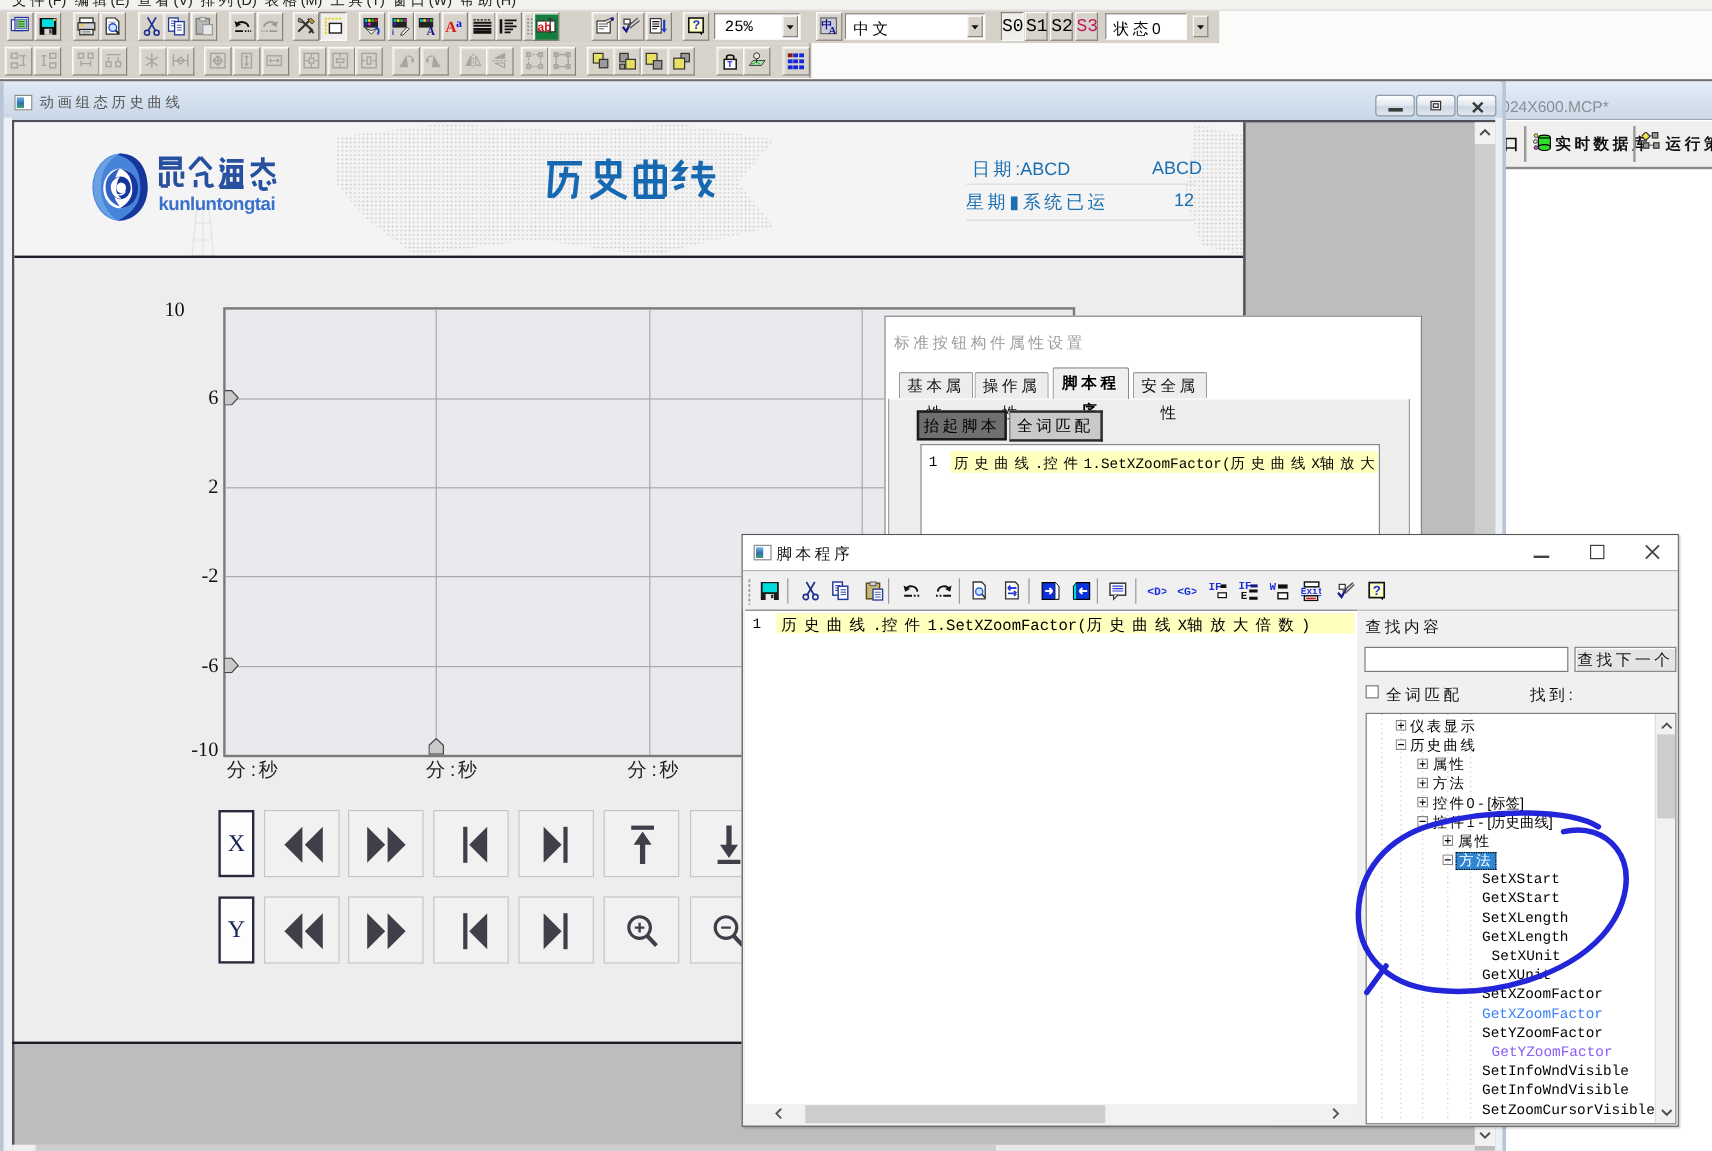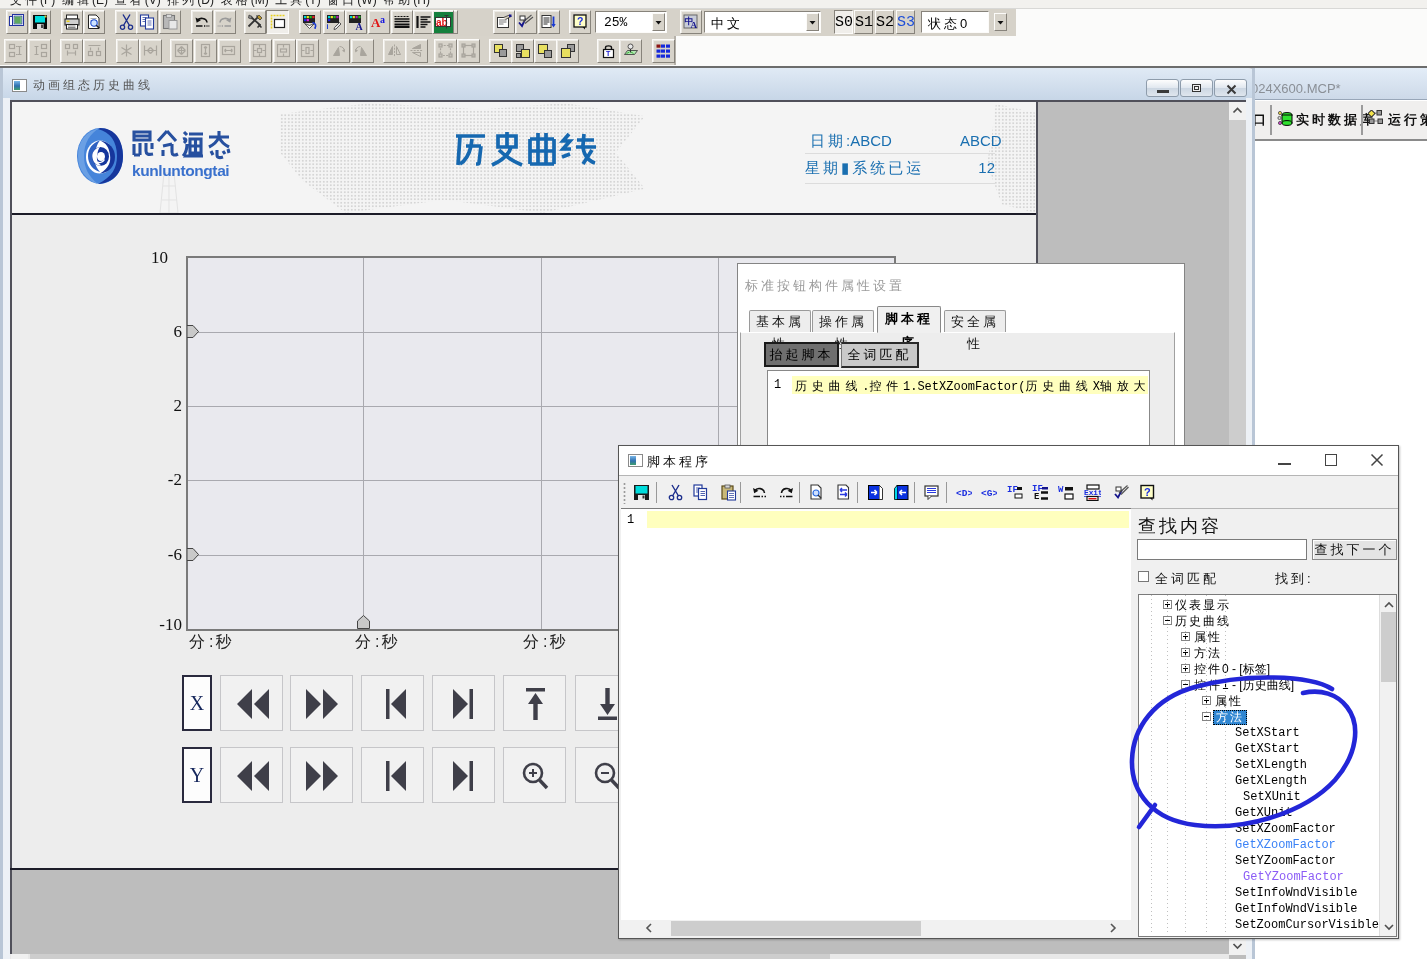--- a/index.html
+++ b/index.html
@@ -185,21 +185,21 @@
           <rect x="10" y="11" width="1.2" height="1.2"></rect>
           <rect x="10" y="14" width="1.2" height="1.2"></rect>
           <rect x="13" y="2" width="1.2" height="1.2"></rect>
           <rect x="13" y="5" width="1.2" height="1.2"></rect>
           <rect x="13" y="8" width="1.2" height="1.2"></rect>
           <rect x="13" y="11" width="1.2" height="1.2"></rect>
           <rect x="13" y="14" width="1.2" height="1.2"></rect>
         </g>
       </svg>
     </div>
-    <div class="ab" style="left:432px;top:10px;width:22px;height:24px;background:#15803d;border:1px solid;border-color:#fcfbf9 #87837b #87837b #fcfbf9;box-shadow:inset 1px 1px 0 #eceae5">
+    <div class="ab" style="left:444px;top:10px;width:22px;height:24px;background:#15803d;border:1px solid;border-color:#fcfbf9 #87837b #87837b #fcfbf9;box-shadow:inset 1px 1px 0 #eceae5">
       <svg style="position:absolute;left:50%;top:50%;transform:translate(-50%,-50%)" width="17" height="17" viewBox="0 0 17 17">
         <rect x="1" y="4" width="15" height="9" fill="#fff" stroke="#333"></rect>
         <text x="1.5" y="12.5" font-family="Liberation Sans" font-size="10" font-weight="bold" fill="#e01414">ab</text>
         <path d="M12 2 V15 M10 2 H14" stroke="#333" stroke-width="1"></path>
       </svg>
     </div>
     <div class="ab" style="left:492.5px;top:10px;width:22px;height:24px;background:#d7d3ca;border:1px solid;border-color:#fcfbf9 #87837b #87837b #fcfbf9;box-shadow:inset 1px 1px 0 #eceae5">
       <svg style="position:absolute;left:50%;top:50%;transform:translate(-50%,-50%)" width="17" height="17" viewBox="0 0 17 17">
         <rect x="2" y="4" width="11" height="10" fill="#fff" stroke="#333"></rect>
         <path d="M3.5 6.5 H11 M3.5 8.5 H11 M3.5 10.5 H8" stroke="#555" stroke-width=".8"></path>
@@ -244,21 +244,21 @@
     </div>
     <div class="ab" style="left:704px;top:11px;width:117px;height:22px;background:#fff;border:1px solid;border-color:#87837b #fcfbf9 #fcfbf9 #87837b">
       <div class="ab" style="left:6px;top:3px;font-size:13px;color:#000"><span class="cjk">中文</span></div>
       <div class="ab" style="left:101px;top:1px;width:13px;height:18px;background:#d7d3ca;border:1px solid;border-color:#fcfbf9 #87837b #87837b #fcfbf9"><svg width="11" height="16">
           <path d="M2.5 7 L5.5 10.5 L8.5 7 Z" fill="#111"></path>
         </svg></div>
     </div>
     <div class="ab" style="left:834px;top:10px;width:19px;height:24px;background:#f0eeea;border:1px solid;border-color:#87837b #fcfbf9 #fcfbf9 #87837b;text-align:center;font:15px 'Liberation Mono';line-height:23px;color:#000">S0</div>
     <div class="ab" style="left:854px;top:10px;width:19px;height:24px;background:#d7d3ca;border:1px solid;border-color:#fcfbf9 #87837b #87837b #fcfbf9;text-align:center;font:15px 'Liberation Mono';line-height:23px;color:#000">S1</div>
     <div class="ab" style="left:875px;top:10px;width:19px;height:24px;background:#d7d3ca;border:1px solid;border-color:#fcfbf9 #87837b #87837b #fcfbf9;text-align:left;font:15px 'Liberation Mono';line-height:23px;color:#000">S2</div>
-    <div class="ab" style="left:896px;top:10px;width:19px;height:24px;background:#d7d3ca;border:1px solid;border-color:#fcfbf9 #87837b #87837b #fcfbf9;text-align:right;font:15px 'Liberation Mono';line-height:23px;color:#1d4ed8">S3</div>
+    <div class="ab" style="left:896px;top:10px;width:19px;height:24px;background:#d7d3ca;border:1px solid;border-color:#fcfbf9 #87837b #87837b #fcfbf9;text-align:right;font:15px 'Liberation Mono';line-height:23px;color:#be185d">S3</div>
     <div class="ab" style="left:921px;top:11px;width:68px;height:22px;background:#fff;border:1px solid;border-color:#87837b #fcfbf9 #fcfbf9 #87837b">
       <div class="ab" style="left:6px;top:3px;font-size:13px;color:#000"><span class="cjk">状态</span>0</div>
       <div class="ab" style="left:72px;top:1px;width:13px;height:18px;background:#d7d3ca;border:1px solid;border-color:#fcfbf9 #87837b #87837b #fcfbf9"><svg width="11" height="16">
           <path d="M2.5 7 L5.5 10.5 L8.5 7 Z" fill="#111"></path>
         </svg></div>
     </div>
   </div>
 <div id="icons2">
     <div class="ab" style="left:4px;top:39px;width:23px;height:24px;background:#d7d3ca;border:1px solid;border-color:#fcfbf9 #87837b #87837b #fcfbf9;box-shadow:inset 1px 1px 0 #eceae5">
       <svg style="position:absolute;left:50%;top:50%;transform:translate(-50%,-50%)" width="17" height="17" viewBox="0 0 17 17">
@@ -582,21 +582,21 @@
 
     <div class="ab" style="left:174px;top:154px;width:710px;height:375px;background:#e9e9ee;border:2px solid #7a7a7a">
       <div class="ab" style="left:0;top:74px;width:706px;height:1px;background:#a9a9af"></div>
       <div class="ab" style="left:0;top:148px;width:706px;height:1px;background:#a9a9af"></div>
       <div class="ab" style="left:0;top:222px;width:706px;height:1px;background:#a9a9af"></div>
       <div class="ab" style="left:0;top:297px;width:706px;height:1px;background:#a9a9af"></div>
       <div class="ab" style="left:175px;top:0;width:1px;height:371px;background:#a9a9af"></div>
       <div class="ab" style="left:353px;top:0;width:1px;height:371px;background:#a9a9af"></div>
       <div class="ab" style="left:530px;top:0;width:1px;height:371px;background:#a9a9af"></div>
     </div>
-    <div class="ab" style="left:125px;top:146px;width:45px;text-align:center;font:17px 'Liberation Serif',serif;color:#111">10</div>
+    <div class="ab" style="left:125px;top:146px;width:45px;text-align:left;font:17px 'Liberation Serif',serif;color:#111">10</div>
     <div class="ab" style="left:125px;top:220px;width:45px;text-align:right;font:17px 'Liberation Serif',serif;color:#111">6</div>
     <div class="ab" style="left:125px;top:294px;width:45px;text-align:right;font:17px 'Liberation Serif',serif;color:#111">2</div>
     <div class="ab" style="left:125px;top:368px;width:45px;text-align:right;font:17px 'Liberation Serif',serif;color:#111">-2</div>
     <div class="ab" style="left:125px;top:443px;width:45px;text-align:right;font:17px 'Liberation Serif',serif;color:#111">-6</div>
     <div class="ab" style="left:125px;top:513px;width:45px;text-align:right;font:17px 'Liberation Serif',serif;color:#111">-10</div>
     <svg class="ab" style="left:175px;top:223px" width="12" height="13">
         <path d="M0 .5 L6 .5 L11.5 6.5 L6 12.5 L0 12.5 Z" fill="#c9c9c9" stroke="#444" stroke-width="1"></path>
       </svg>
     <svg class="ab" style="left:175px;top:446px" width="12" height="13">
         <path d="M0 .5 L6 .5 L11.5 6.5 L6 12.5 L0 12.5 Z" fill="#c9c9c9" stroke="#444" stroke-width="1"></path>
@@ -807,32 +807,33 @@
       </svg>
       <svg class="ab" style="left:520px;top:8px" width="17" height="17" viewBox="0 0 17 17">
         <rect x="2" y="1.5" width="12.5" height="12.5" fill="#ffffc8" stroke="#111" stroke-width="1.4"></rect>
         <text x="5" y="11.5" font-family="Liberation Sans" font-size="11" font-weight="bold" fill="#1b2ee0">?</text>
         <path d="M11 14 L13.5 16.5 L13.5 14" fill="#111"></path>
       </svg>
     </div>
   <div class="ab" style="left:2px;top:62px;width:510px;height:429px;background:#fff;border-top:1px solid #7a7a7a">
       <div class="ab" style="left:6px;top:4px;font:12px 'Liberation Mono',monospace;color:#000">1</div>
       <div class="ab" style="left:26px;top:2px;width:482px;height:17px;background:#ffffbe"></div>
+      <div class="ab" style="left:30px;top:3px;font:13px 'Liberation Mono',monospace;color:#000;white-space:nowrap"><span class="cjk" style="letter-spacing:6px">历史曲线</span>.<span class="cjk" style="letter-spacing:6px">控件</span>1.SetXZoomFactor(<span class="cjk" style="letter-spacing:6px">历史曲线</span>X<span class="cjk" style="letter-spacing:6px">轴放大倍数</span>)</div>
       <div class="ab" style="left:0;top:411px;width:510px;height:17px;background:#f1f1f1">
         <svg class="ab" style="left:22px;top:2px" width="12" height="12">
           <path d="M8 2 L4 6 L8 10" stroke="#555" stroke-width="1.6" fill="none"></path>
         </svg>
         <div class="ab" style="left:50px;top:1px;width:250px;height:15px;background:#cdcdcd"></div>
         <svg class="ab" style="left:486px;top:2px" width="12" height="12">
           <path d="M4 2 L8 6 L4 10" stroke="#555" stroke-width="1.6" fill="none"></path>
         </svg>
       </div>
     </div>
   <div class="ab" style="left:512px;top:62px;width:267px;height:429px;background:#f0f0f0;border-top:1px solid #b5b5b5">
-      <div class="ab" style="left:7px;top:5px;font-size:18px;color:#111"><span class="cjk">查找内容</span></div>
+      <div class="ab" style="left:7px;top:5px;font-size:13px;color:#111"><span class="cjk">查找内容</span></div>
       <div class="ab" style="left:6px;top:30px;width:170px;height:21px;background:#fff;border:1px solid #7a7a7a"></div>
       <div class="ab" style="left:181px;top:30px;width:85px;height:21px;background:#e4e4e4;border:1px solid #8a8a8a;box-shadow:inset 1px 1px 0 #fff;text-align:center;font-size:13px;line-height:19px;color:#111"><span class="cjk">查找下一个</span></div>
       <div class="ab" style="left:7px;top:62px;width:11px;height:11px;background:#fff;border:1px solid #777"></div>
       <div class="ab" style="left:24px;top:61px;font-size:13px;color:#111"><span class="cjk">全词匹配</span></div>
       <div class="ab" style="left:144px;top:61px;font-size:13px;color:#111"><span class="cjk">找到</span>:</div>
     </div>
   <div id="treebox" class="ab" style="left:519px;top:148px;width:259px;height:343px;background:#fff;border:1px solid #7a7a7a;overflow:hidden">
       <svg class="ab" style="left:24px;top:5px" width="9" height="9" viewBox="0 0 9 9">
         <rect x=".5" y=".5" width="8" height="8" fill="#fff" stroke="#848484"></rect>
         <path d="M2 4.5 H7 M4.5 2 V7" stroke="#000" stroke-width="1"></path>

